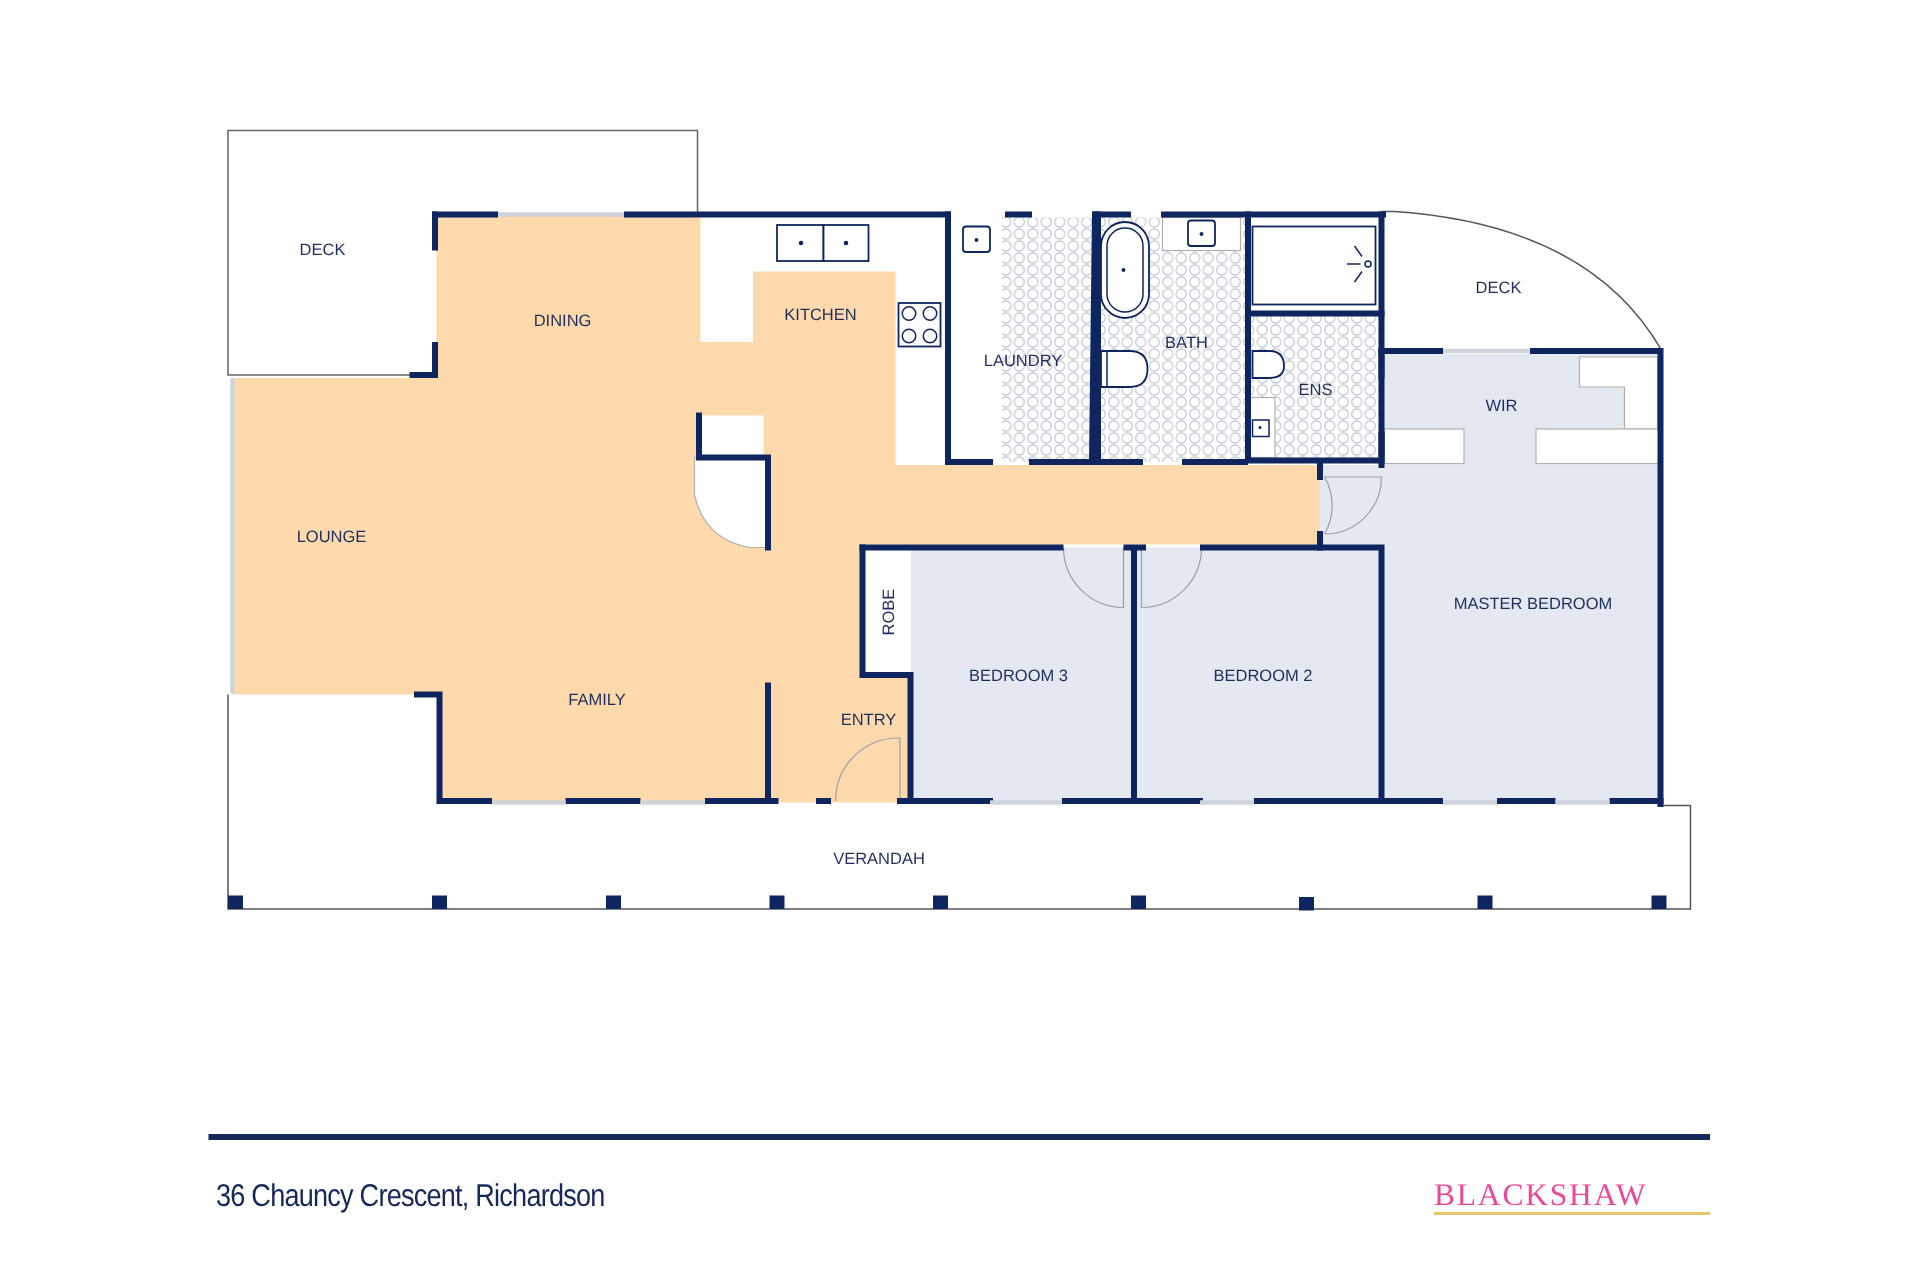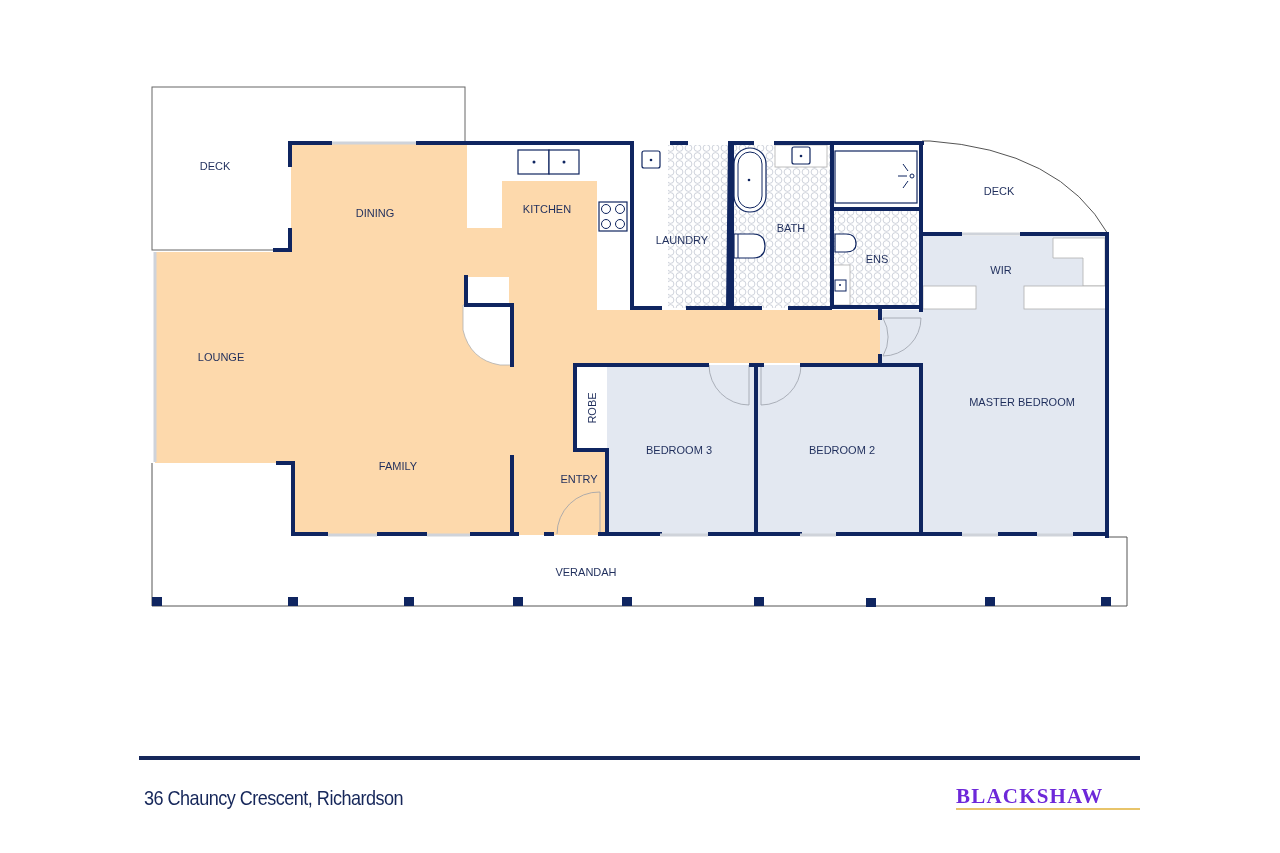--- a/index.html
+++ b/index.html
@@ -1,21 +1,21 @@
 <!DOCTYPE html>
 <html><head>
 <meta charset="utf-8">
 <style>
   html, body { margin:0; padding:0; background:#ffffff; }
   body { width:1280px; height:853px; position:relative; overflow:hidden; font-family:"Liberation Sans", sans-serif; }
   #plan { position:absolute; left:0; top:0; width:1280px; height:853px; }
   .lbl { font-family:"Liberation Sans", sans-serif; font-size:11px; fill:#1f2e5c; text-anchor:middle; }
   .footer-rule { position:absolute; left:139px; top:756px; width:1001px; height:4px; background:#16275a; }
   .address { position:absolute; left:144px; top:786px; font-family:"Liberation Sans Narrow","Liberation Sans", sans-serif; font-size:21px; color:#16275a; letter-spacing:-0.6px; transform:scaleX(0.86); transform-origin:left center; }
-  .brand { position:absolute; left:956px; top:784px; font-family:"Liberation Serif", serif; font-weight:bold; font-size:21px; color:#6d28d9; letter-spacing:1.2px; }
+  .brand { position:absolute; left:956px; top:784px; font-family:"Liberation Serif", serif; font-weight:normal; font-size:21px; color:#ec4899; letter-spacing:1.2px; }
   .brand-underline { position:absolute; left:956px; top:808px; width:184px; height:2px; background:#e8c46a; }
 </style>
 </head>
 <body>
 
 <svg id="plan" viewBox="0 0 1280 853" xmlns="http://www.w3.org/2000/svg">
   <defs>
     <pattern id="hex" width="9" height="8" patternUnits="userSpaceOnUse">
       <rect width="9" height="8" fill="#ffffff"></rect>
       <circle cx="4.5" cy="4" r="3.4" fill="none" stroke="#b9bfcc" stroke-width="0.7"></circle>

